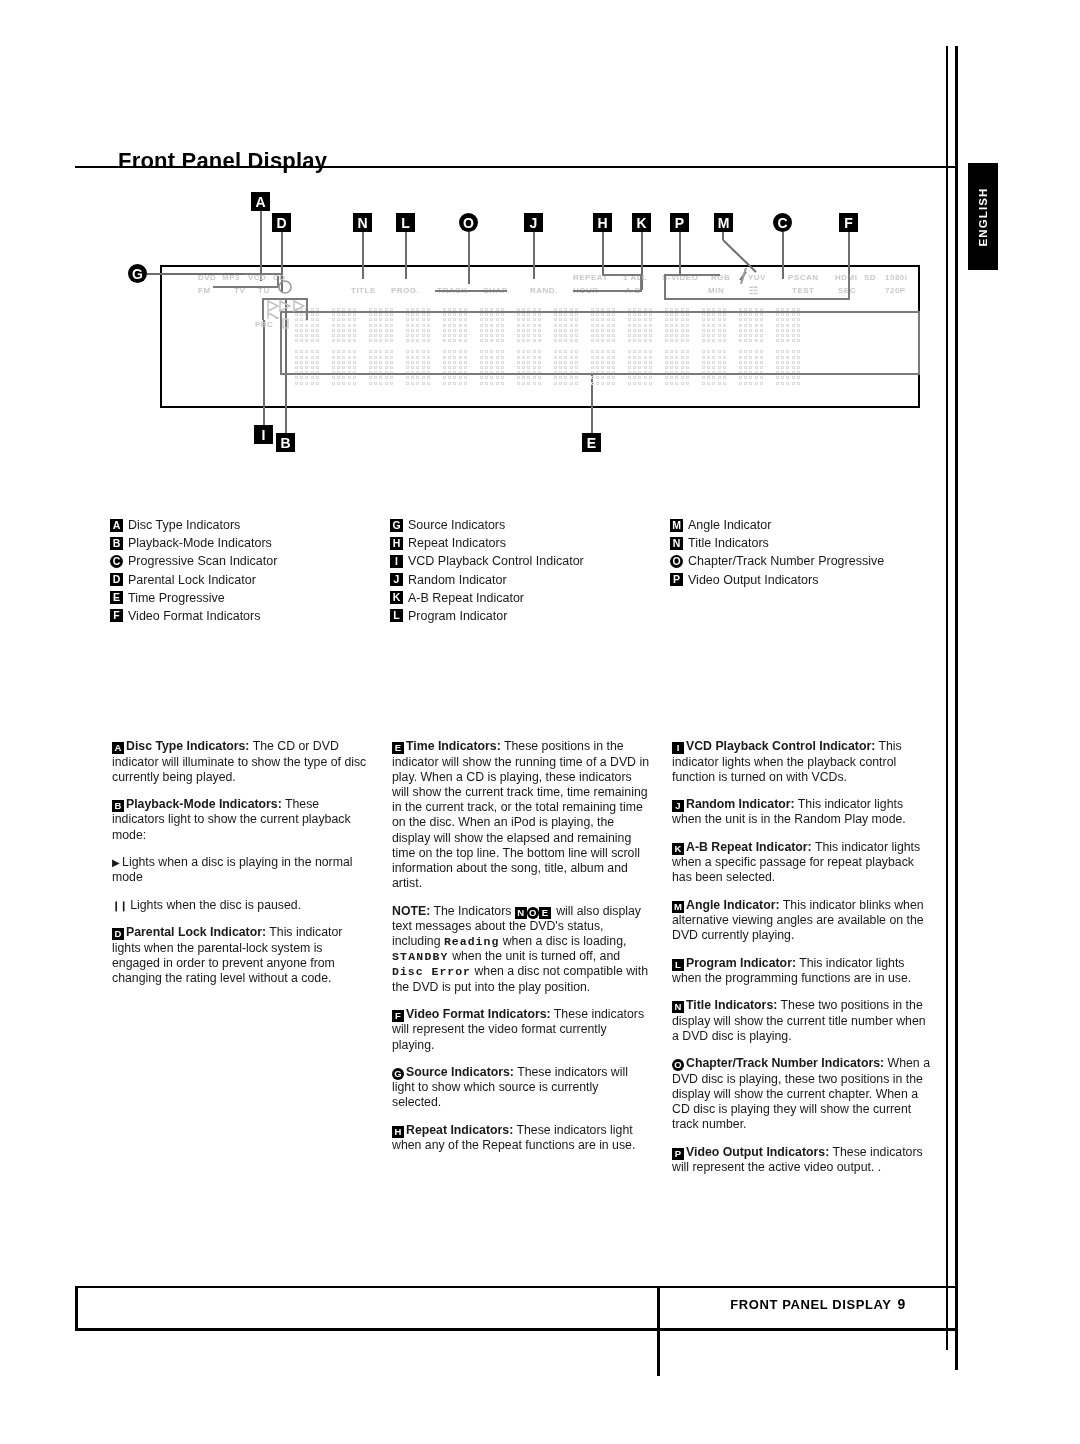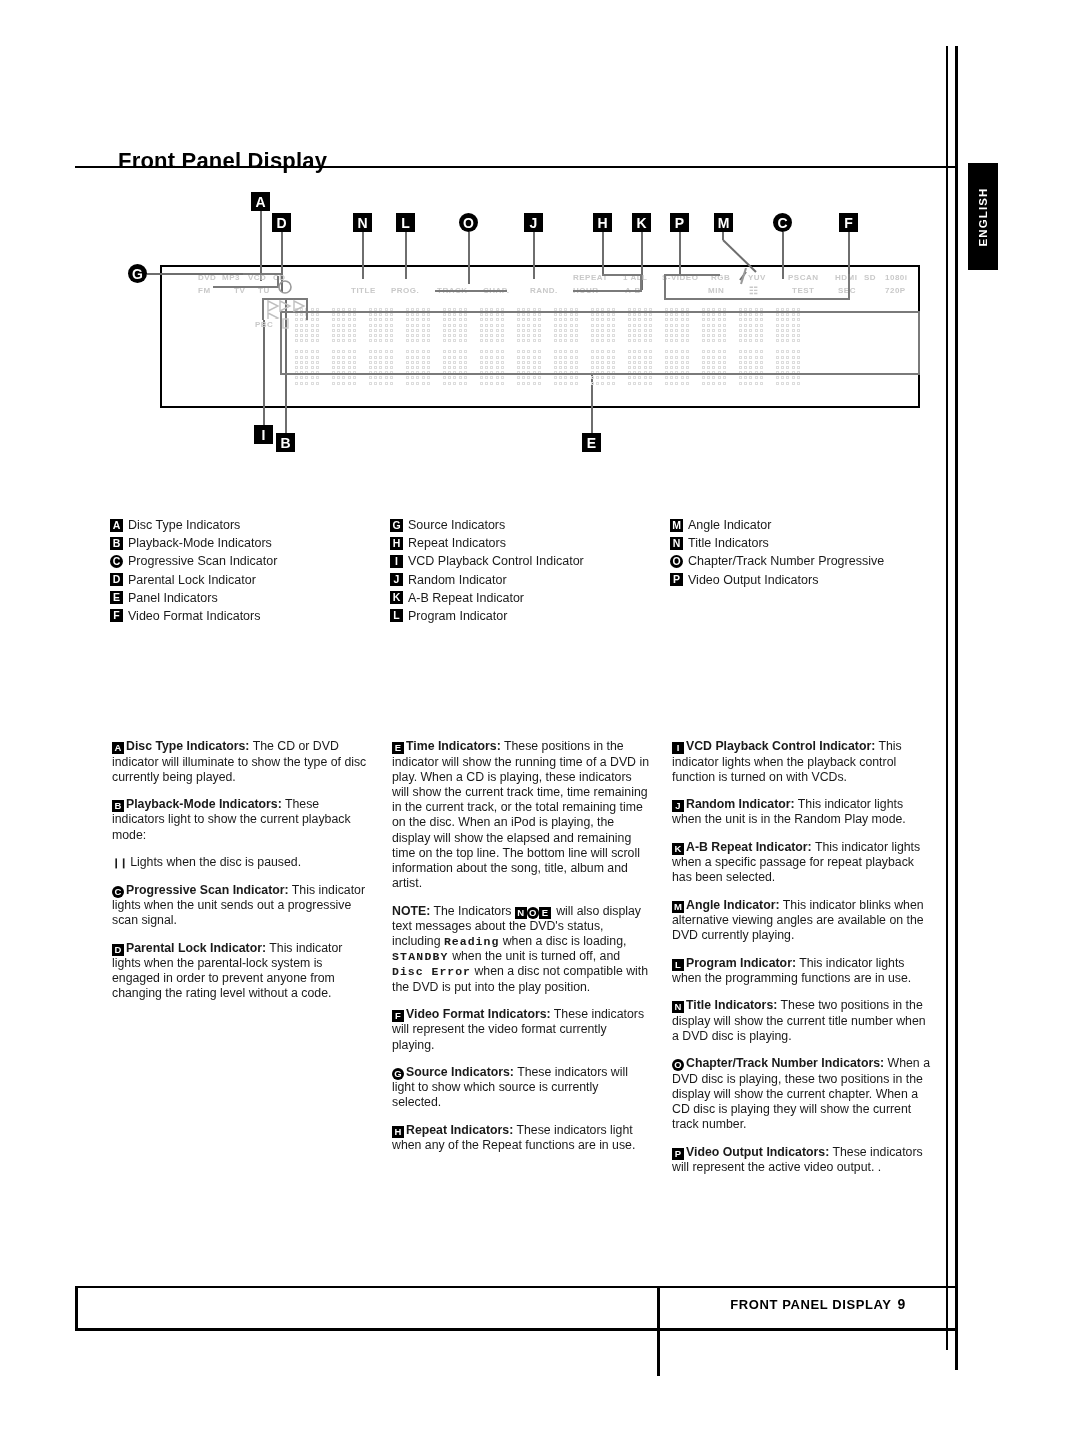--- a/index.html
+++ b/index.html
@@ -1297,21 +1297,21 @@
     <div class="legend-row">
         <span class="badge round">C</span>
         <span class="legend-text">Progressive Scan Indicator</span>
       </div>
     <div class="legend-row">
         <span class="badge">D</span>
         <span class="legend-text">Parental Lock Indicator</span>
       </div>
     <div class="legend-row">
         <span class="badge">E</span>
-        <span class="legend-text">Panel Indicators</span>
+        <span class="legend-text">Time Progressive</span>
       </div>
     <div class="legend-row">
         <span class="badge">F</span>
         <span class="legend-text">Video Format Indicators</span>
       </div>
   </div>
 
   <div class="legend-col" style="left:280px;">
     <div class="legend-row">
         <span class="badge">G</span>
@@ -1362,24 +1362,24 @@
 <div class="cols">
 
   <div class="col c1">
     <p class="para">
       <span class="ibadge">A</span><b>Disc Type Indicators:</b><span> The CD or DVD indicator will illuminate to show the type of disc currently being played.</span>
     </p>
     <p class="para">
       <span class="ibadge">B</span><b>Playback-Mode Indicators:</b><span> These indicators light to show the current playback mode:</span>
     </p>
     <p class="para">
+      <span class="glyph">▶</span><span> Lights when a disc is playing in the normal mode</span>
+    </p>
+    <p class="para">
       <span class="glyph">❙❙</span><span> Lights when the disc is paused.</span>
-    </p>
-    <p class="para">
-      <span class="ibadge round">C</span><b>Progressive Scan Indicator:</b><span> This indicator lights when the unit sends out a progressive scan signal.</span>
     </p>
     <p class="para">
       <span class="ibadge">D</span><b>Parental Lock Indicator:</b><span> This indicator lights when the parental-lock system is engaged in order to prevent anyone from changing the rating level without a code.</span>
     </p>
   </div>
 
   <div class="col c2">
     <p class="para">
       <span class="ibadge">E</span><b>Time Indicators:</b><span> These positions in the indicator will show the running time of a DVD in play. When a CD is playing, these indicators will show the current track time, time remaining in the current track, or the total remaining time on the disc. When an iPod is playing, the display will show the elapsed and remaining time on the top line. The bottom line will scroll information about the song, title, album and artist.</span>
     </p>

